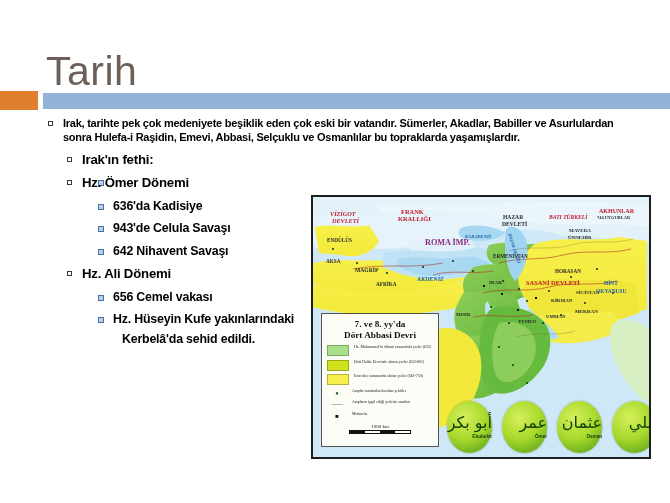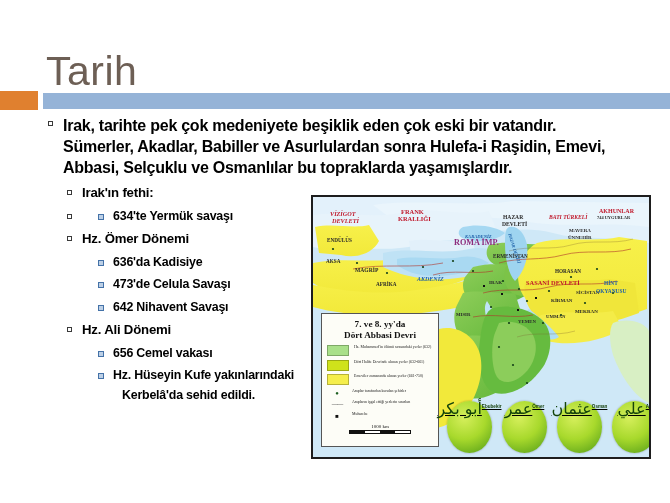--- a/index.html
+++ b/index.html
@@ -55,21 +55,21 @@
     left: 44px;
     top: 116px;
     width: 596px;
     height: 380px;
   }
 
   .para-block {
     position: relative;
     width: 560px;
     padding-left: 19px;
-    font-size: 16px;
+    font-size: 11px;
     font-weight: bold;
     color: #000000;
     line-height: 1.30;
     letter-spacing: -0.25px;
   }
 
   .bullet-sq {
     position: absolute;
     left: 4px;
     top: 5px;
@@ -216,24 +216,23 @@
   
   .caliph {
     position: absolute;
     bottom: 4px;
     width: 45px;
     height: 52px;
     border-radius: 50%;
     background: radial-gradient(circle at 38% 32%, #d6ef5c 0%, #a8d92c 48%, #4d9a16 100%);
     box-shadow: 0 0 2px rgba(0,0,0,0.35);
     display: flex;
-    flex-direction: row;
-    align-items: flex-start;
+    flex-direction: column;
+    align-items: flex-end;
     justify-content: center;
-    text-decoration: underline;
   }
   .caliph-ar {
     font-family: "DejaVu Sans", sans-serif;
     font-size: 16px;
     color: #14430a;
     line-height: 1;
     direction: rtl;
     white-space: nowrap;
   }
   .caliph-lat {
@@ -300,36 +299,35 @@
       <span class="bullet-sq"></span>
       <span>Irak'ın fethi:</span>
     </div>
 
     <div class="lvl1">
       <span class="bullet-sq"></span>
     </div>
 
     <div class="lvl2">
       <span class="bullet-sq blue"></span>
-      <span>634'te Yermük savaşı</span>
     </div>
 
     <div class="lvl1">
       <span class="bullet-sq"></span>
       <span>Hz. Ömer Dönemi</span>
     </div>
 
     <div class="lvl2">
       <span class="bullet-sq blue"></span>
       <span>636'da Kadisiye</span>
     </div>
 
     <div class="lvl2">
       <span class="bullet-sq blue"></span>
-      <span>473'de Celula Savaşı</span>
+      <span>943'de Celula Savaşı</span>
     </div>
 
     <div class="lvl2">
       <span class="bullet-sq blue"></span>
       <span>642 Nihavent Savaşı</span>
     </div>
 
     <div class="lvl1">
       <span class="bullet-sq"></span>
       <span>Hz. Ali Dönemi</span>
@@ -480,21 +478,21 @@
     <div class="mlabel m-red m-ital" style="left:17px;  top:14px;  font-size:6.2px;">VİZİGOT</div>
     <div class="mlabel m-red m-ital" style="left:19px;  top:21px;  font-size:6.2px;">DEVLETİ</div>
     <div class="mlabel m-red" style="left:88px;  top:12px;  font-size:6.4px;">FRANK</div>
     <div class="mlabel m-red" style="left:85px;  top:19px;  font-size:6.4px;">KRALLIĞI</div>
     <div class="mlabel m-dark" style="left:190px; top:18px;  font-size:5.6px;">HAZAR</div>
     <div class="mlabel m-dark" style="left:189px; top:25px;  font-size:5.6px;">DEVLETİ</div>
     <div class="mlabel m-red m-ital" style="left:236px; top:18px;  font-size:5.6px;">BATI TÜRKELİ</div>
     <div class="mlabel m-red" style="left:286px; top:11px;  font-size:6.0px;">AKHUNLAR</div>
     <div class="mlabel m-dark" style="left:284px; top:19px;  font-size:4.4px;">744 UYGURLAR</div>
     <div class="mlabel m-dark" style="left:14px;  top:41px;  font-size:5.2px;">ENDÜLÜS</div>
-    <div class="mlabel m-purple" style="left:112px; top:42px;  font-size:8.2px;margin-left:29px;">ROMA İMP.</div>
+    <div class="mlabel m-purple" style="left:112px; top:42px;  font-size:8.2px;">ROMA İMP.</div>
     <div class="mlabel m-blue m-ital" style="left:152px; top:38px;  font-size:4.6px;">KARADENİZ</div>
     <div class="mlabel m-blue m-ital" style="left:198px; top:36px;  font-size:4.4px; transform:rotate(72deg); transform-origin:left top;">HAZAR DENİZİ</div>
     <div class="mlabel m-dark" style="left:256px; top:31px;  font-size:5.0px;">MAVERA</div>
     <div class="mlabel m-dark" style="left:255px; top:38px;  font-size:5.0px;">ÜNNEHİR</div>
     <div class="mlabel m-dark" style="left:13px;  top:62px;  font-size:5.2px;">AKSA</div>
     <div class="mlabel m-dark" style="left:42px;  top:71px;  font-size:5.6px;">MAGRİP</div>
     <div class="mlabel m-dark" style="left:63px;  top:85px;  font-size:5.2px;">AFRİKA</div>
     <div class="mlabel m-blue m-ital" style="left:104px; top:79px;  font-size:6.0px;">AKDENİZ</div>
     <div class="mlabel m-dark" style="left:180px; top:57px;  font-size:5.2px;">ERMENİSTAN</div>
     <div class="mlabel m-dark" style="left:242px; top:72px;  font-size:5.2px;">HORASAN</div>

